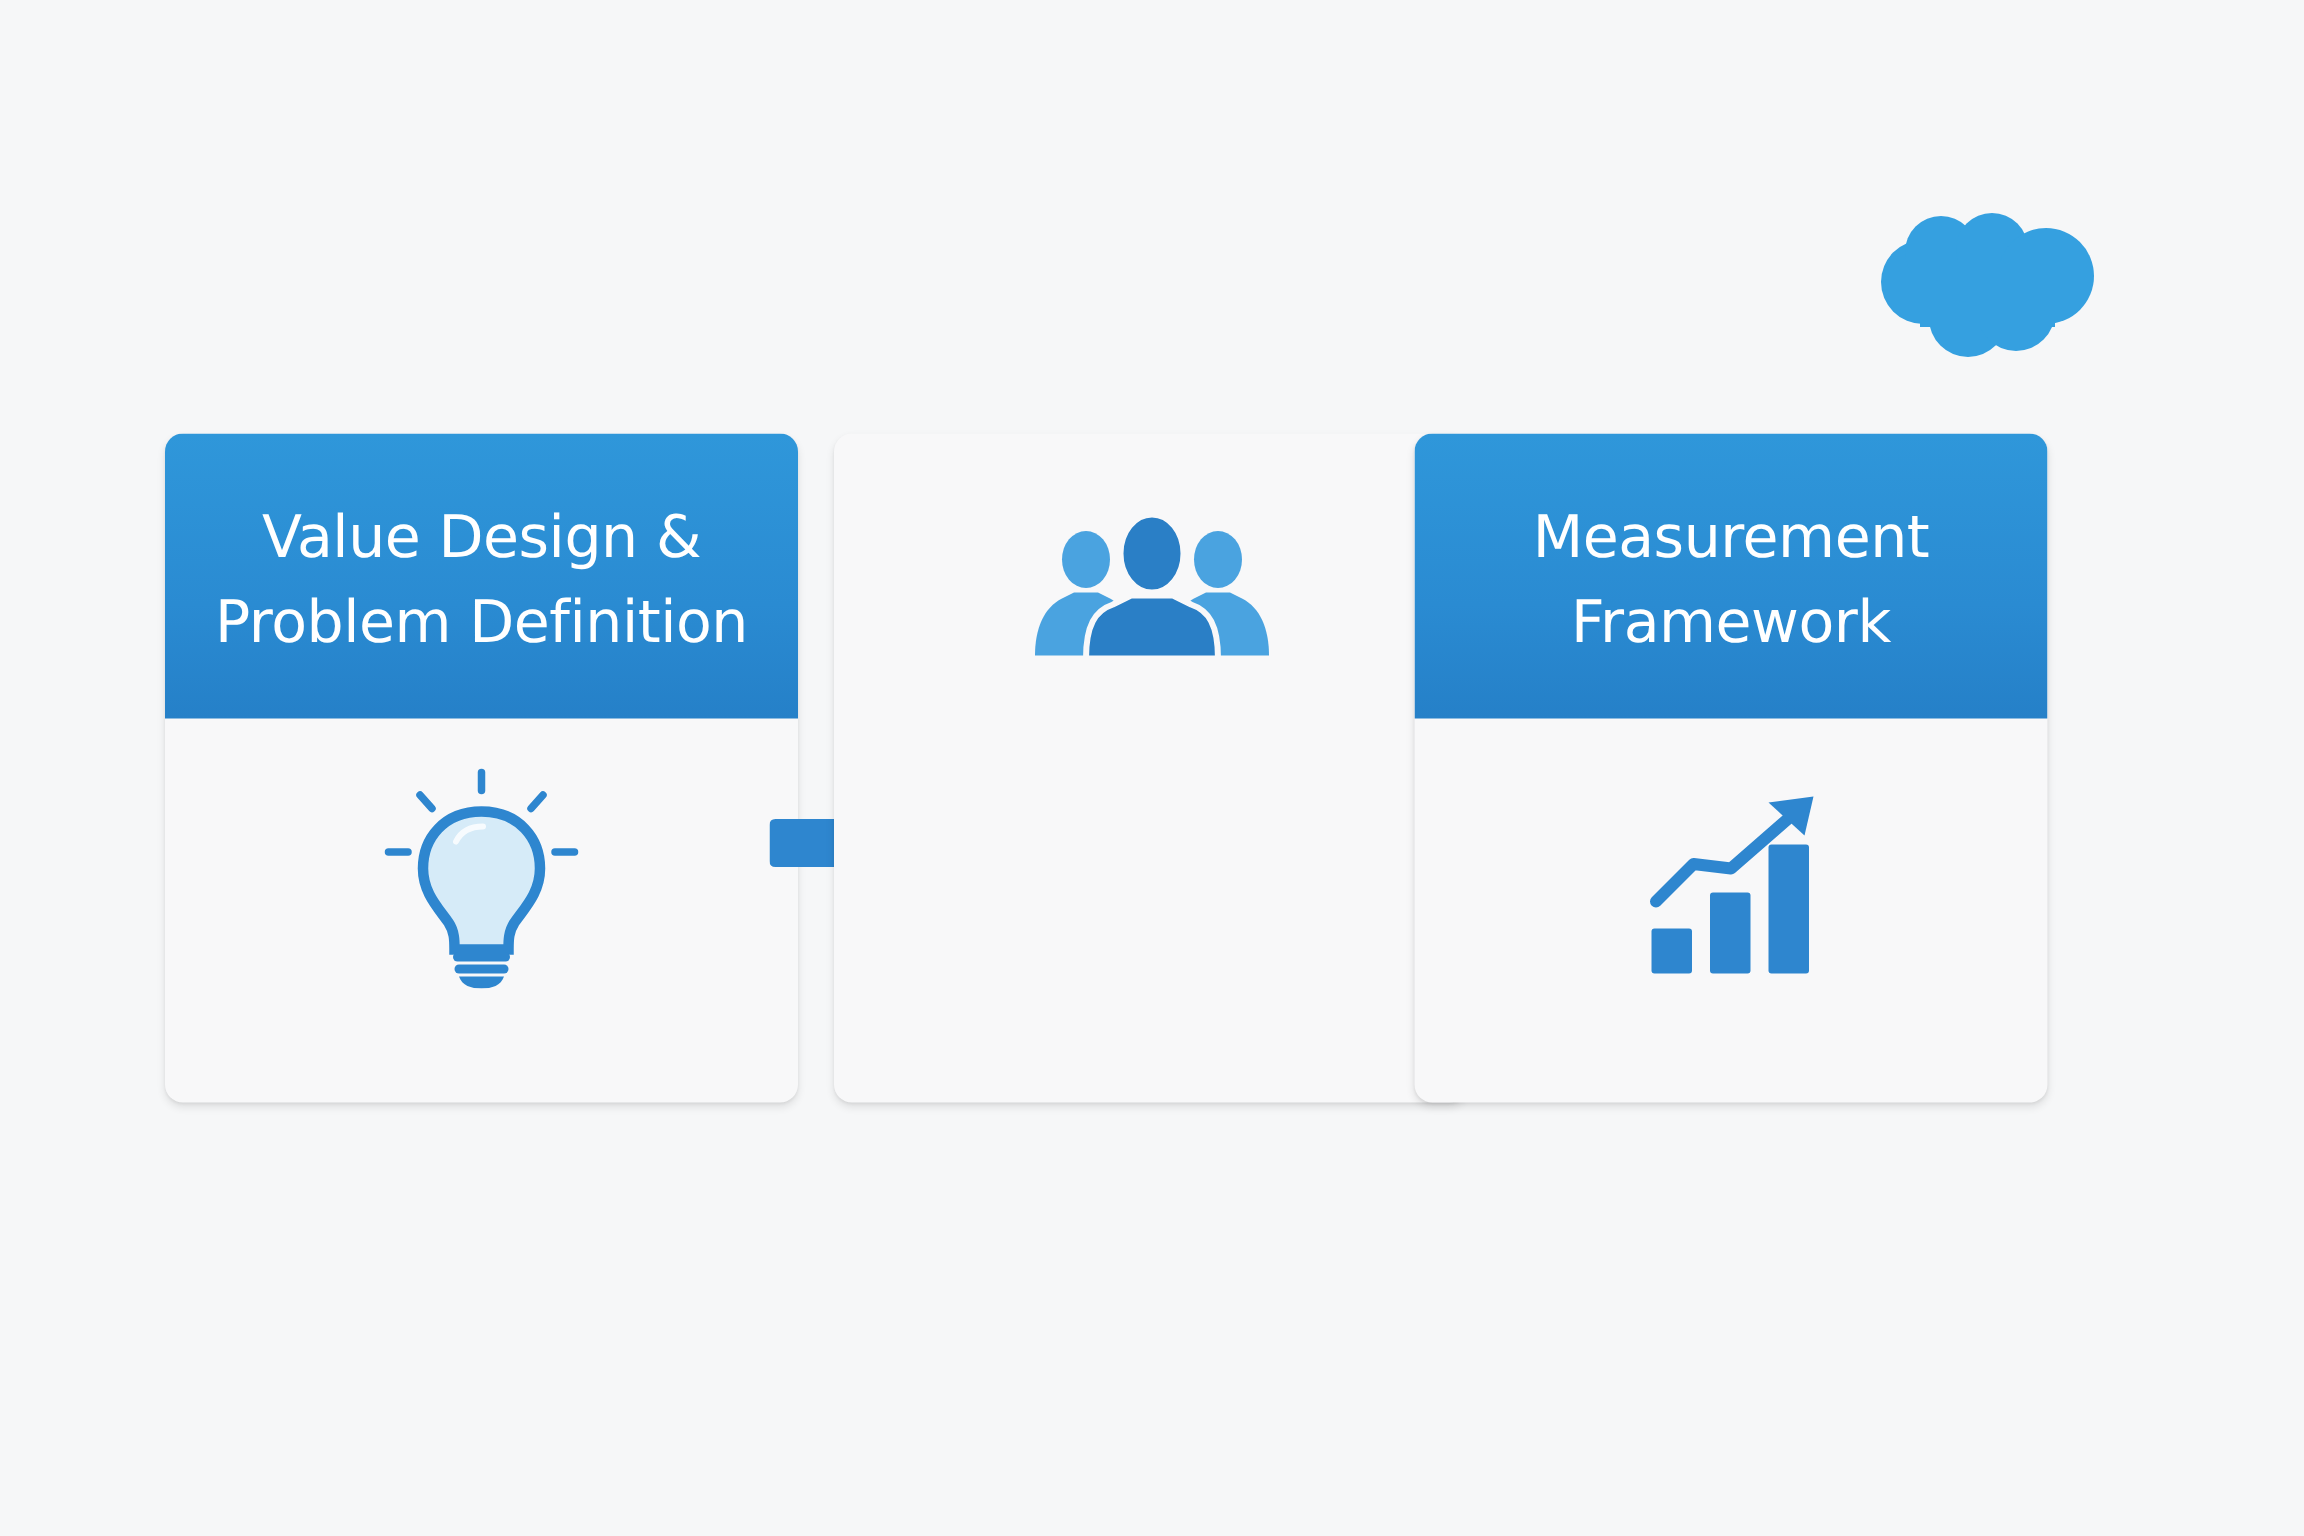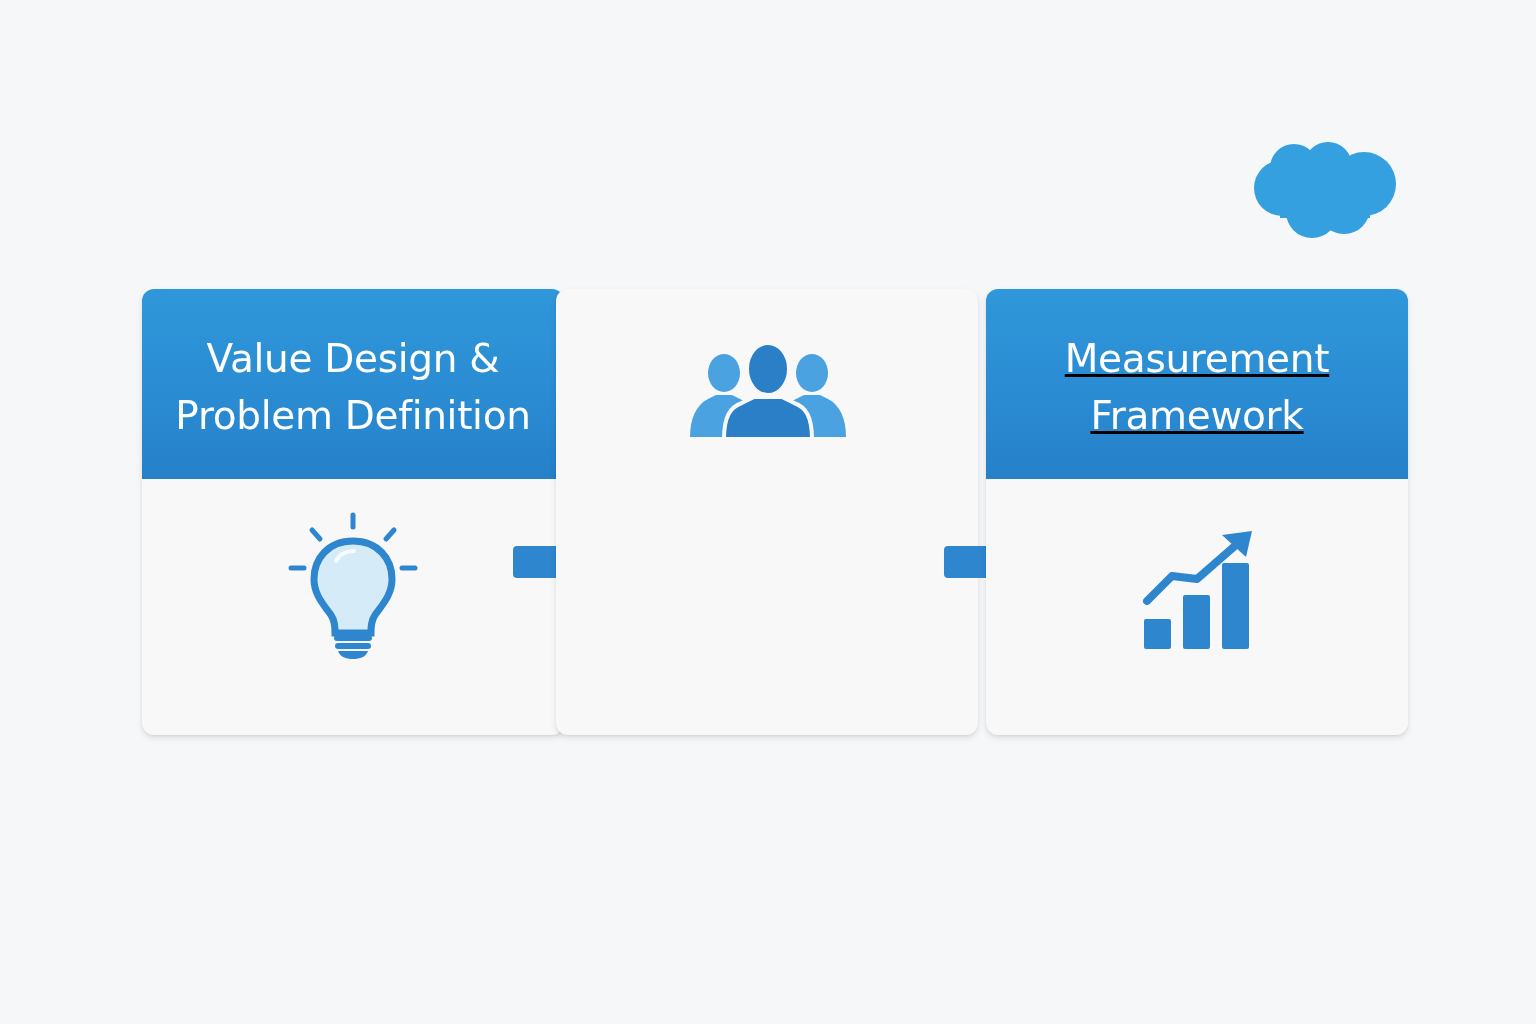--- a/index.html
+++ b/index.html
@@ -24,23 +24,23 @@
     .card {
       position: absolute;
       top: 289px;
       width: 422px;
       height: 446px;
       background: #f8f8f9;
       border-radius: 12px;
       box-shadow: 0 3px 6px rgba(0,0,0,0.10), 0 1px 2px rgba(0,0,0,0.06);
       overflow: hidden;
     }
-    .card-1 { left: 142px; }
+    .card-1 { left: 110px; }
     .card-2 { left: 556px; }
-    .card-3 { left: 986px; text-decoration: underline; }
+    .card-3 { left: 943px; }
     .card-header {
       height: 190px;
       background: linear-gradient(180deg, #2f97da 0%, #2a8bd2 60%, #2580c8 100%);
       display: flex;
       align-items: center;
       justify-content: center;
       text-align: center;
       color: #ffffff;
       font-size: 39px;
       line-height: 57px;

